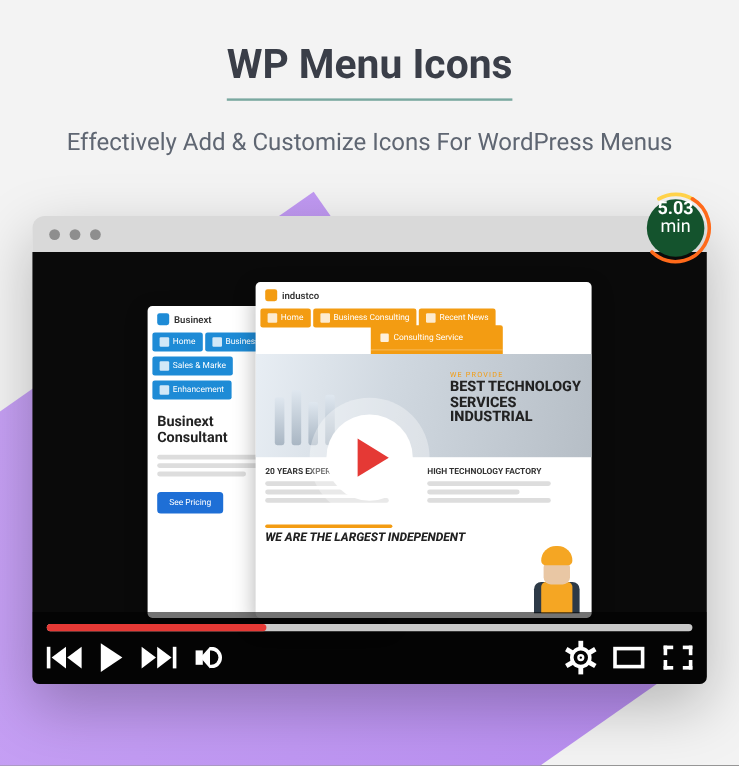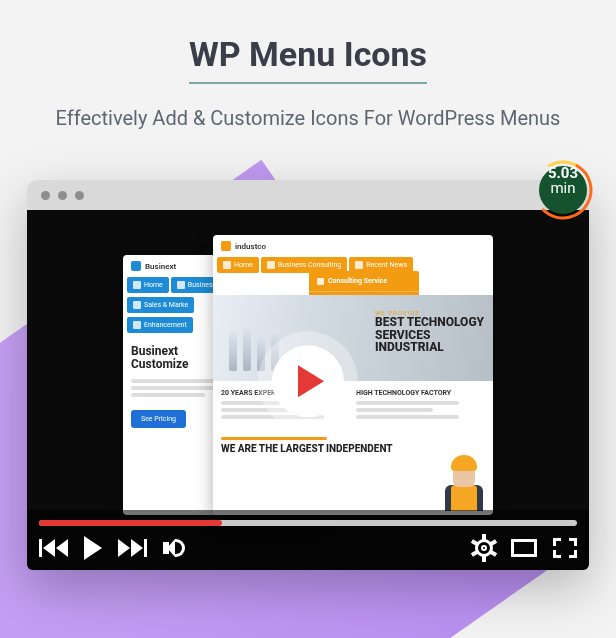--- a/index.html
+++ b/index.html
@@ -67,21 +67,21 @@
     font-size:7px; white-space:nowrap;
   }
   .menu-item span.ic { width:8px; height:8px; background:rgba(255,255,255,0.8); border-radius:1px; }
   .front .menu-item { background:#f39c12; }
   .dropdown {
     position:absolute; left:96px; top:36px; background:#f39c12;
     width:110px; border-radius:2px 2px 4px 4px; overflow:hidden;
   }
   .dropdown .ditem {
     padding:6px 8px; color:#fff; font-size:7px; border-top:1px solid rgba(255,255,255,0.25);
-    display:flex; align-items:center; gap:4px;font-weight:bold;
+    display:flex; align-items:center; gap:4px;
   }
   .dropdown .ditem:first-child{border-top:none;}
   .dropdown .ditem span.ic { width:7px; height:7px; background:rgba(255,255,255,0.85); border-radius:1px; }
   .back-body { padding:8px; }
   .back-body h3 { font-size:12px; font-weight:700; color:#222; line-height:1.1; margin-bottom:8px;}
   .blob { height:4px; background:#ddd; margin:3px 0; border-radius:2px; }
   .blob.w60{width:60%;} .blob.w80{width:80%;} .blob.w40{width:40%;}
   .cta { margin-top:10px; display:inline-block; background:#1e6fd6; color:#fff; padding:5px 10px; border-radius:3px; font-size:7px;}
   .hero {
     position:relative; height:86px;
@@ -89,21 +89,21 @@
      margin-top:18px;
   }
   .hero .htxt { position:absolute; right:8px; top:14px; width:110px; text-align:left; }
   .hero .kick { font-size:6px; color:#f39c12; letter-spacing:1px; }
   .hero h3 { font-size:12px; font-weight:800; color:#222; line-height:1.05; }
   .pipes { position:absolute; left:10px; bottom:6px; width:80px; height:50px; }
   .pipes .p { position:absolute; background:linear-gradient(#dfe7ef,#a9b6c3); border-radius:2px;}
   .cols { display:flex; gap:6px; padding:8px; }
   .col { flex:1; }
   .col h4 { font-size:7px; font-weight:700; color:#333; margin-bottom:4px;}
-  .big-strip { padding:4px 8px 8px; }
+  .big-strip { padding:4px 8px 8px;font-style:italic; }
   .big-strip h3 { font-size:10px; font-weight:800; color:#222; }
   .worker {
     position:absolute; right:6px; bottom:6px; width:46px; height:54px;
   }
   .worker .helmet { position:absolute; top:0; left:10px; width:26px; height:16px; background:#f5a623; border-radius:13px 13px 4px 4px;}
   .worker .face { position:absolute; top:12px; left:12px; width:22px; height:20px; background:#e9c7a4; border-radius:6px;}
   .worker .body { position:absolute; top:30px; left:4px; width:38px; height:26px; background:#2d3a47; border-radius:6px 6px 0 0;}
   .worker .vest { position:absolute; top:30px; left:10px; width:26px; height:26px; background:#f5a623; border-radius:4px 4px 0 0;}
 
   .play-btn {
@@ -235,21 +235,21 @@
               <span>Sales &amp; Marke</span>
             </div>
         </div>
         <div class="menu-bar">
           <div class="menu-item">
               <span class="ic"></span>
               <span>Enhancement</span>
             </div>
         </div>
         <div class="back-body">
-          <h3><span>Businext</span><br><span>Customize</span></h3>
+          <h3><span>Businext</span><br><span>Consultant</span></h3>
           <div class="blob w80"></div><div class="blob w60"></div><div class="blob w40"></div>
           <span class="cta">See Pricing</span>
         </div>
       </div>
 
       <div class="card front">
         <div class="logo-row">
             <span class="logo-mark o"></span>
             <span>industco</span>
           </div>

